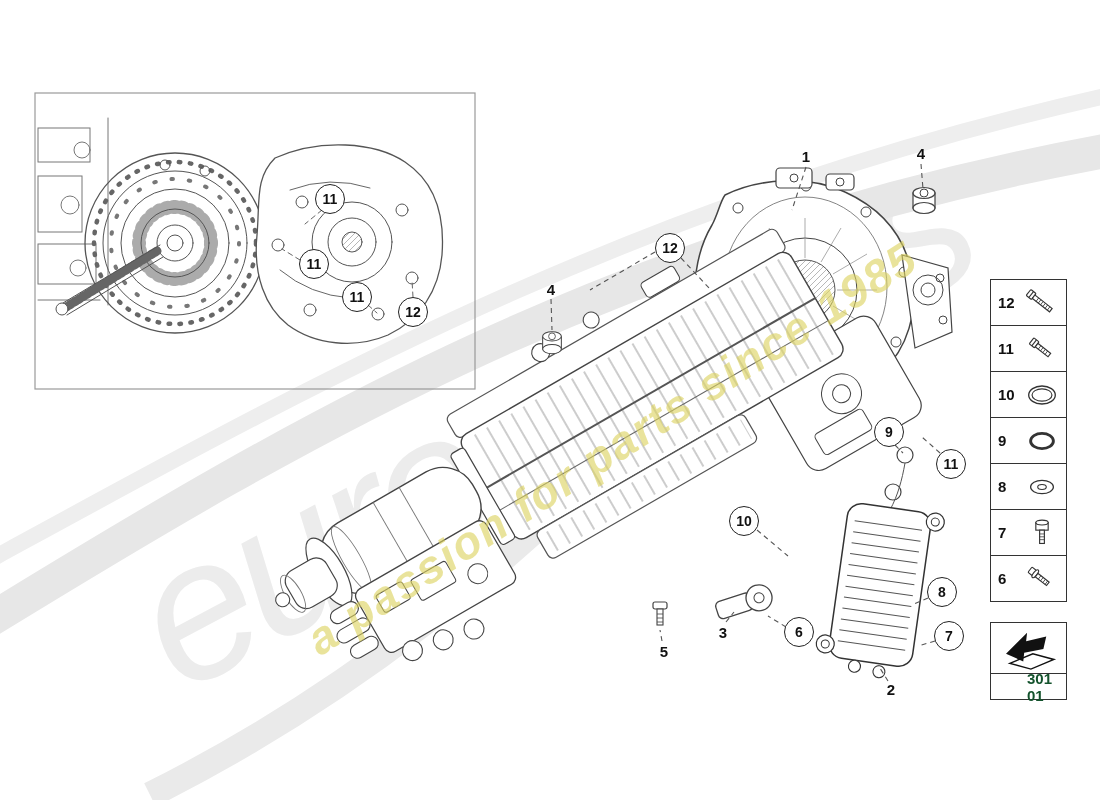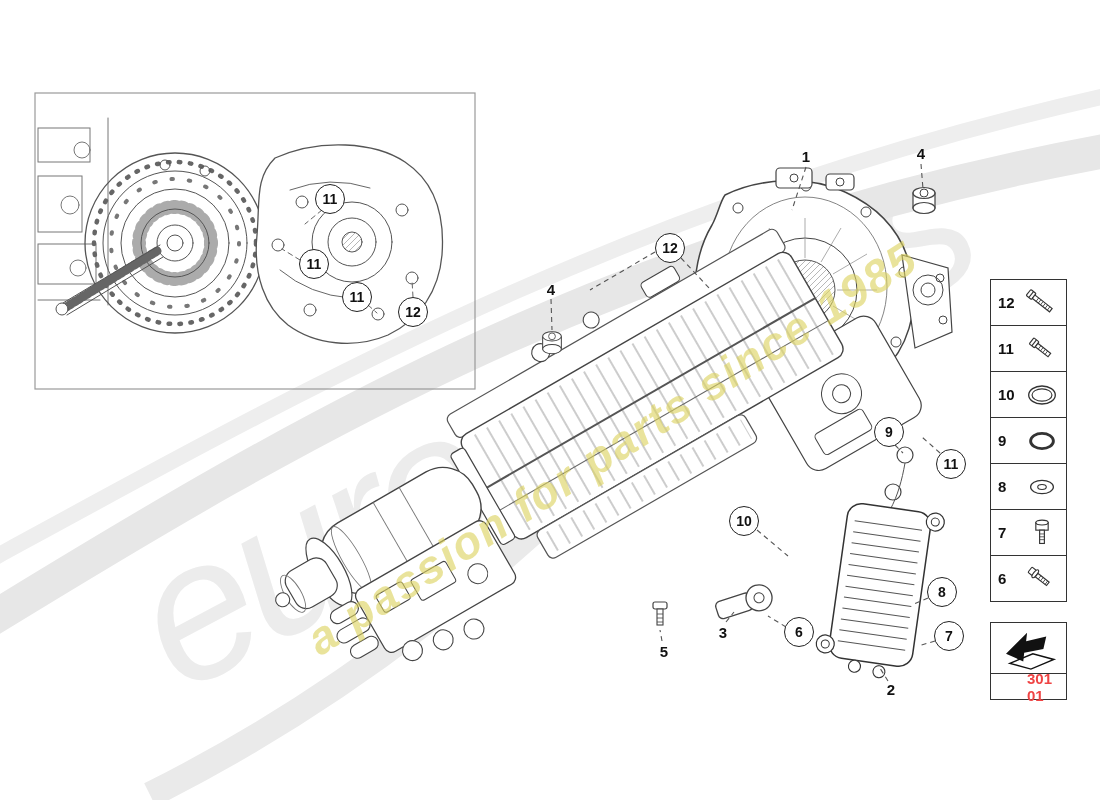--- a/index.html
+++ b/index.html
@@ -22,21 +22,21 @@
   
   .legend{position:absolute;left:990px;top:280px;width:77px;z-index:4;}
   .legend-row{box-sizing:border-box;height:47px;margin-top:-1px;border:1px solid #333;background:#fff;display:flex;align-items:center;justify-content:space-between;padding:0 5px 0 7px;cursor:pointer;}
   .legend-num{font:bold 15px "Liberation Sans",sans-serif;color:#111;}
   .legend-icon{width:38px;height:36px;display:flex;align-items:center;justify-content:center;}
   .legend-icon svg{width:38px;height:34px;}
 
   .part-group{position:absolute;left:990px;top:622px;width:77px;z-index:4;}
   .pg-icon{box-sizing:border-box;border:1px solid #333;background:#fff;height:52px;display:flex;align-items:center;justify-content:center;}
   .pg-icon svg{width:62px;height:46px;}
-  .pg-code{box-sizing:border-box;border:1px solid #333;margin-top:-1px;background:#fff;height:27px;display:flex;align-items:center;justify-content:center;font:bold 15px "Liberation Sans",sans-serif;color:#ef4444;padding-left:36px;}
+  .pg-code{box-sizing:border-box;border:1px solid #333;margin-top:-1px;background:#fff;height:27px;display:flex;align-items:center;justify-content:center;font:bold 15px "Liberation Sans",sans-serif;color:#14532d;padding-left:36px;}
 </style>
 </head>
 <body>
 
 <div class="canvas">
 
   <div class="wm wm-brand" style="color: rgb(236, 236, 236);">eurospares</div>
 
   <svg class="diagram" width="1100" height="800" viewBox="0 0 1100 800">
     <defs>

